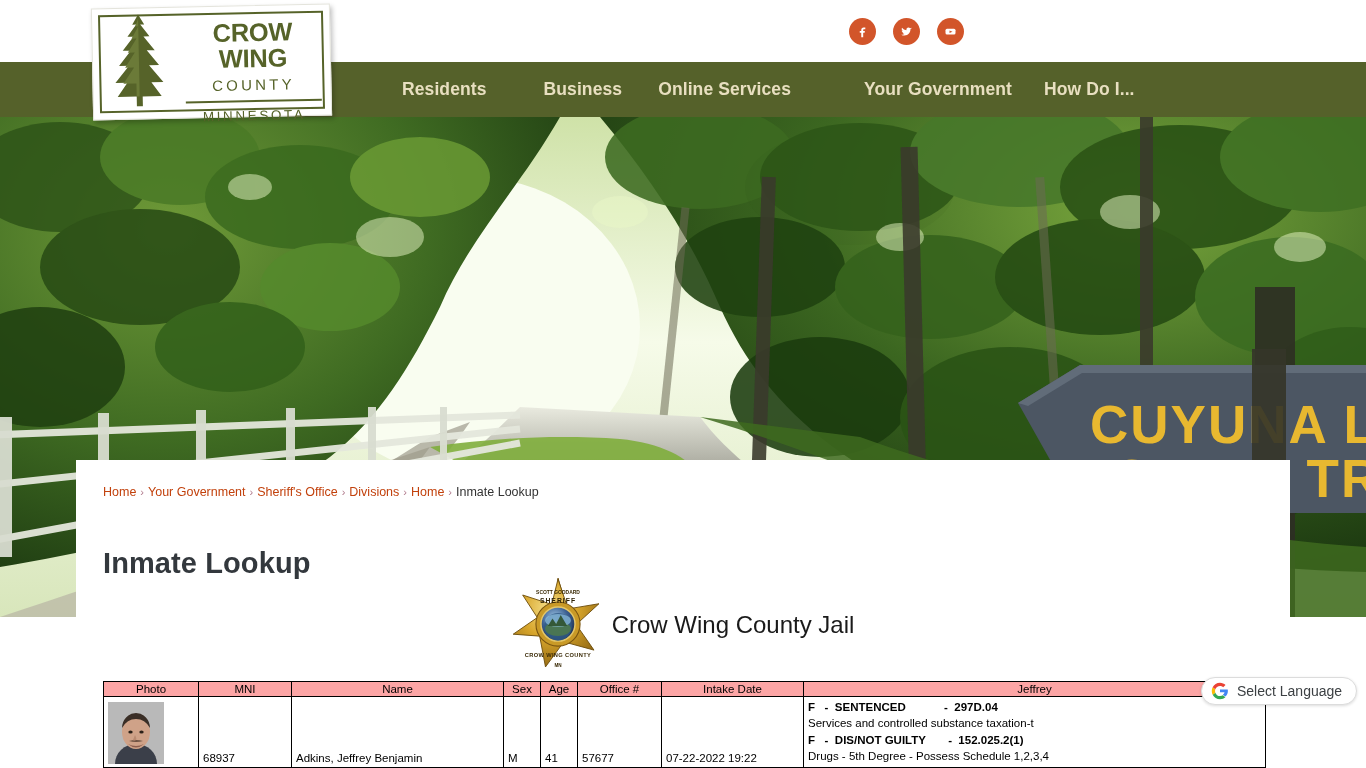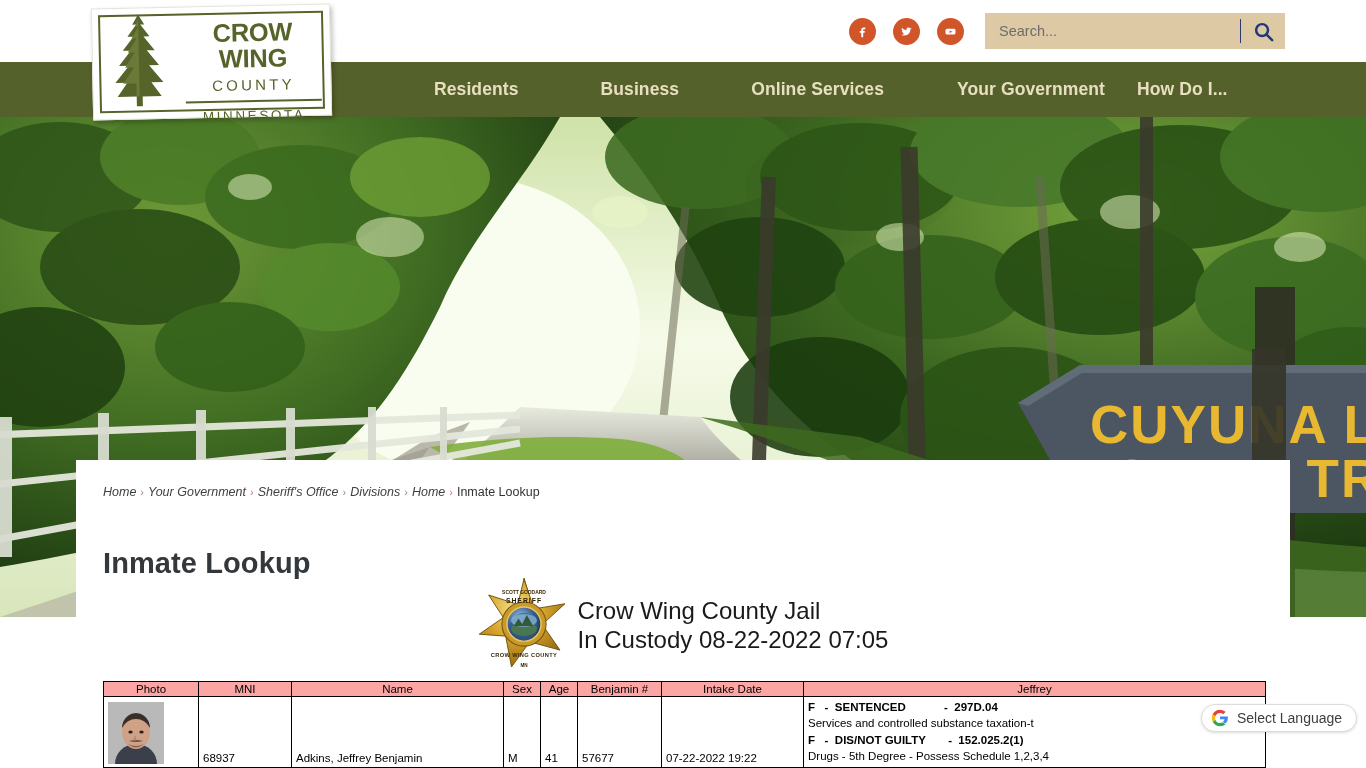--- a/index.html
+++ b/index.html
@@ -57,23 +57,23 @@
   }
   .navlinks {
     position: absolute; top: 0; left: 330px; right: 0; height: 55px;
     display: flex; align-items: center;
   }
   .navlink {
     color: #e8dfc0; font-size: 17.5px; font-weight: bold;
     text-decoration: none; white-space: nowrap; cursor: pointer;
     letter-spacing: .1px;
   }
-  .nav-residents   { margin-left: 104px; }
-  .nav-business    { margin-left: 82px; }
-  .nav-online      { margin-left: 72px; }
+  .nav-residents   { margin-left: 72px; }
+  .nav-business    { margin-left: 57px; }
+  .nav-online      { margin-left: 36px; }
   .nav-government  { margin-left: 73px; }
   .nav-howdoi      { margin-left: 32px; }
 
   
   .logo {
     position: absolute; top: 6px; left: 92px; width: 239px; height: 112px;
     background: #ffffff; z-index: 40;
     transform: rotate(-1.2deg);
     box-shadow: 2px 3px 5px rgba(0,0,0,.25);
     border: 1px solid #e4e4dc;
@@ -108,21 +108,21 @@
   
   .panel {
     position: absolute; top: 460px; left: 76px; width: 1214px; height: 308px;
     background: #ffffff; z-index: 20;
   }
 
   .breadcrumb {
     position: absolute; top: 25px; left: 27px;
     font-size: 12.5px; color: #3a3a3a; white-space: nowrap;
   }
-  .breadcrumb a { color: #404040; text-decoration: none; cursor: pointer; font-style: italic; }
+  .breadcrumb a { color: #c2410c; text-decoration: none; cursor: pointer; }
   .crumb-sep { color: #b07a8c; margin: 0 4px; font-size: 11px; }
   .crumb-current { color: #333; }
 
   .pagetitle {
     position: absolute; top: 68px; left: 27px;
     font-size: 29px; font-weight: bold; color: #33383d; letter-spacing: .1px;
   }
 
   
   .jailhead {
@@ -147,21 +147,21 @@
     padding: 0 2px;
   }
   table.inmates td { vertical-align: bottom; padding: 2px 4px 3px 4px; }
   td.c-photo { padding: 3px 4px 0 6px; vertical-align: bottom; }
   .mug { width: 56px; height: 62px; display: block; }
   td.c-charges { vertical-align: top; padding: 4px 6px 0 8px; line-height: 1.42; }
   .charge-code { white-space: pre; font-weight: bold; }
 
   
   .gtrans {
-    position: absolute; top: 704px; left: 1201px;
+    position: absolute; top: 677px; left: 1201px;
     height: 28px; padding: 0 14px 0 9px;
     background: #fff; border: 1px solid #dcdcdc; border-radius: 14px;
     display: flex; align-items: center; gap: 8px;
     box-shadow: 0 1px 3px rgba(0,0,0,.14); z-index: 60; cursor: pointer;
   }
   .gtrans-label { font-size: 14px; color: #3c4043; white-space: nowrap; }
 </style>
 </head>
 <body>
 
@@ -303,30 +303,20 @@
         </svg>
       </span>
       <span class="social-ico">
         <svg width="15" height="15" viewBox="0 0 24 24" aria-hidden="true">
           <rect x="4" y="7.6" width="16" height="9.2" rx="2.4" fill="#fff"></rect>
           <polygon points="10.4,10.2 15.2,12.2 10.4,14.2" fill="#d2552a"></polygon>
         </svg>
       </span>
     </div>
 
-    <div class="searchwrap">
-      <input type="text" placeholder="Search..." style="">
-      <span class="search-divider"></span>
-      <button class="search-btn">
-        <svg width="23" height="23" viewBox="0 0 24 24" fill="none" stroke="#1f3a78" stroke-width="2.6" aria-hidden="true">
-          <circle cx="10.5" cy="10.5" r="6.2"></circle>
-          <line x1="15.2" y1="15.2" x2="21" y2="21" stroke-linecap="round"></line>
-        </svg>
-      </button>
-    </div>
   </div>
 
   <div class="navbar">
     <div class="navlinks">
       <a class="navlink nav-residents">Residents</a>
       <a class="navlink nav-business">Business</a>
       <a class="navlink nav-online">Online Services</a>
       <a class="navlink nav-government">Your Government</a>
       <a class="navlink nav-howdoi">How Do I...</a>
     </div>
@@ -384,21 +374,20 @@
           <path d="M-11,2 l5,-8 l4,6 l5,-10 l7,12 z" fill="#2c4f2a" opacity="0.9"></path>
         </g>
 
         <text x="50" y="17" text-anchor="middle" font-family="Liberation Sans, sans-serif" font-size="5.4" font-weight="bold" fill="#3a2a06">SCOTT GODDARD</text>
         <text x="50" y="27" text-anchor="middle" font-family="Liberation Sans, sans-serif" font-size="7.4" font-weight="bold" fill="#2e2105" letter-spacing="1.1">SHERIFF</text>
         <text x="50" y="86" text-anchor="middle" font-family="Liberation Sans, sans-serif" font-size="6.2" font-weight="bold" fill="#3a2a06" letter-spacing=".4">CROW WING COUNTY</text>
         <text x="50" y="97" text-anchor="middle" font-family="Liberation Sans, sans-serif" font-size="5" font-weight="bold" fill="#3a2a06">MN</text>
       </svg>
       <div class="jailtitle">
         <div>Crow Wing County Jail</div>
-        <div>In Custody 08-22-2022 07:05</div>
       </div>
     </div>
 
     <div class="tablewrap">
       <table class="inmates">
         <colgroup>
           <col style="width:95px">
             <col style="width:93px">
             <col style="width:212px">
           <col style="width:37px">
@@ -407,21 +396,21 @@
           <col style="width:142px">
             <col style="width:462px">
         </colgroup>
         <thead>
           <tr>
             <th>Photo</th>
             <th>MNI</th>
             <th>Name</th>
             <th>Sex</th>
             <th>Age</th>
-            <th>Benjamin #</th>
+            <th>Office #</th>
             <th>Intake Date</th>
             <th>Jeffrey</th>
           </tr>
         </thead>
         <tbody>
           <tr style="height:66px">
             <td class="c-photo">
               <svg class="mug" viewBox="0 0 56 62" aria-hidden="true">
                 <rect width="56" height="62" fill="#b9b9b9"></rect>
                 <ellipse cx="28" cy="62" rx="21" ry="20" fill="#3b3f49"></ellipse>

